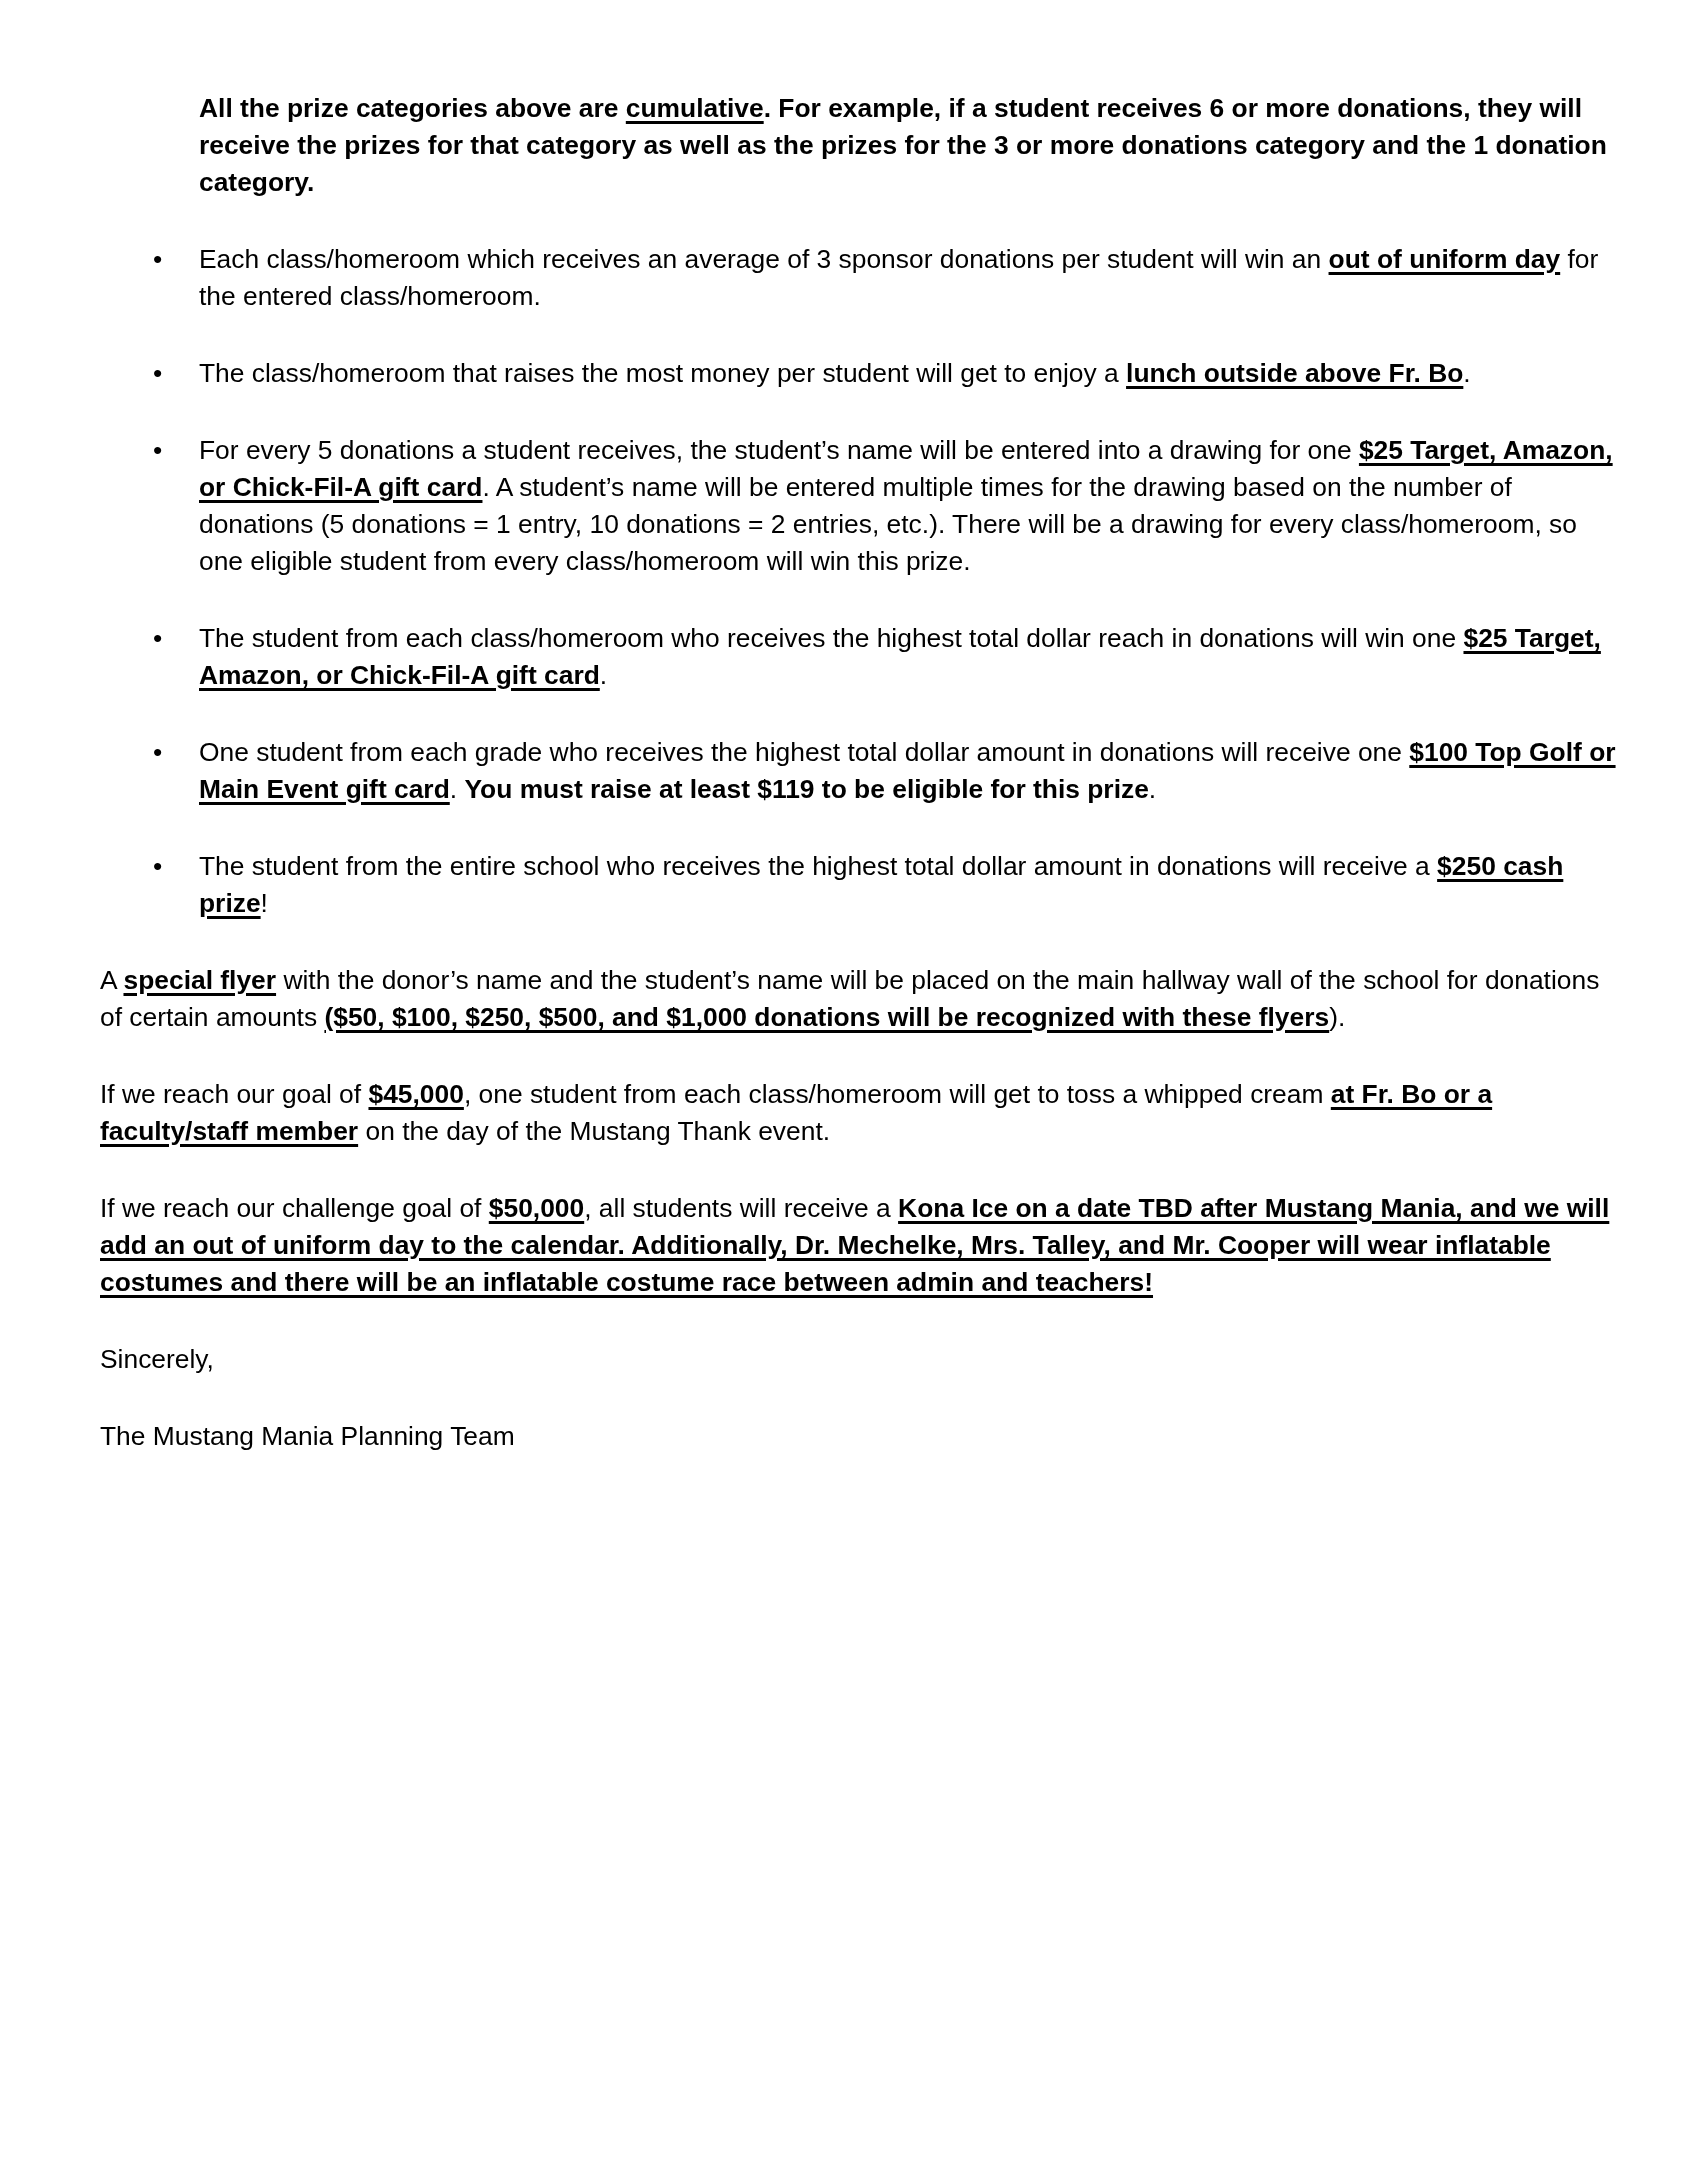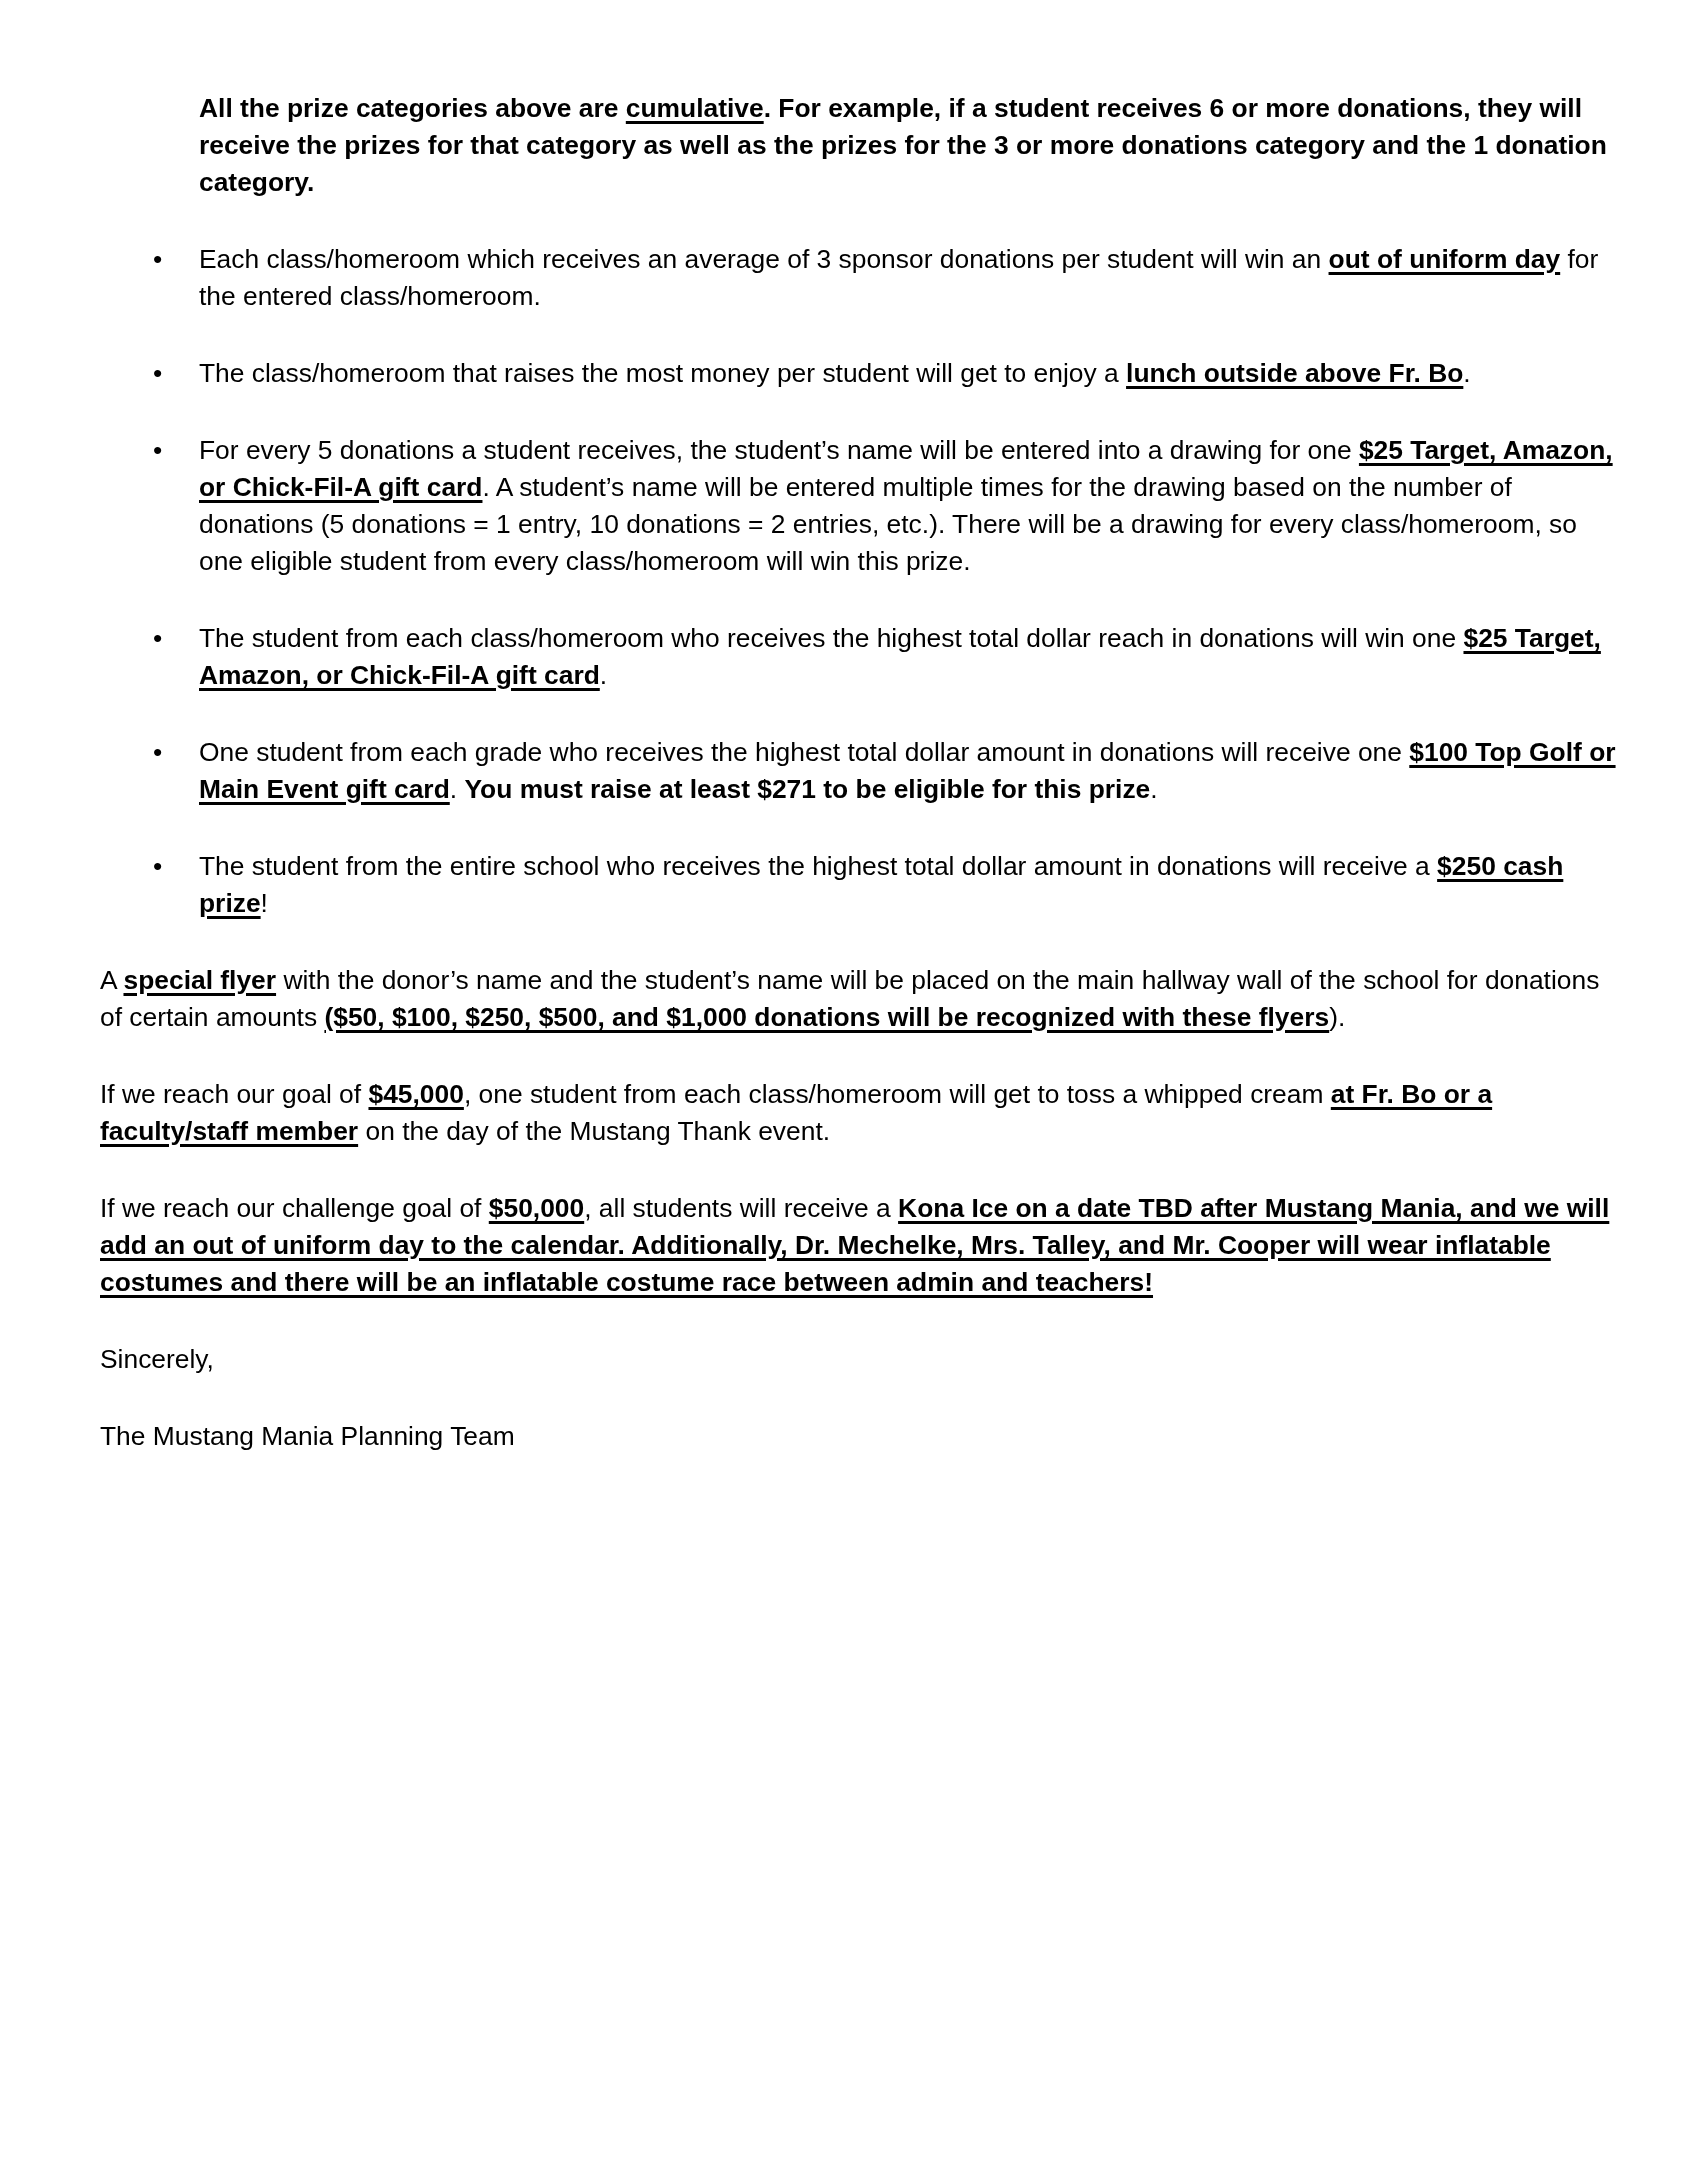--- a/index.html
+++ b/index.html
@@ -68,21 +68,21 @@
     <li>
       <span class="bullet">•</span>
       <span><span>For every 5 donations a student receives, the student’s name will be entered into a drawing for one </span><span class="b u">$25 Target, Amazon, or Chick-Fil-A gift card</span><span>. A student’s name will be entered multiple times for the drawing based on the number of donations (5 donations = 1 entry, 10 donations = 2 entries, etc.). There will be a drawing for every class/homeroom, so one eligible student from every class/homeroom will win this prize.</span></span>
     </li>
     <li>
       <span class="bullet">•</span>
       <span><span>The student from each class/homeroom who receives the highest total dollar reach in donations will win one </span><span class="b u">$25 Target, Amazon, or Chick-Fil-A gift card</span><span>.</span></span>
     </li>
     <li>
       <span class="bullet">•</span>
-      <span><span>One student from each grade who receives the highest total dollar amount in donations will receive one </span><span class="b u">$100 Top Golf or Main Event gift card</span><span>. </span><span class="b">You must raise at least $271 to be eligible for this prize</span><span>.</span></span>
+      <span><span>One student from each grade who receives the highest total dollar amount in donations will receive one </span><span class="b u">$100 Top Golf or Main Event gift card</span><span>. </span><span class="b">You must raise at least $119 to be eligible for this prize</span><span>.</span></span>
     </li>
     <li>
       <span class="bullet">•</span>
       <span><span>The student from the entire school who receives the highest total dollar amount in donations will receive a </span><span class="b u">$250 cash prize</span><span>!</span></span>
     </li>
   </ul>
 
   <p class="block"><span>A </span><span class="b u">special flyer</span><span> with the donor’s name and the student’s name will be placed on the main hallway wall of the school for donations of certain amounts </span><span class="b u">($50, $100, $250, $500, and $1,000 donations will be recognized with these flyers</span><span>).</span></p>
 
   <p class="block"><span>If we reach our goal of </span><span class="b u">$45,000</span><span>, one student from each class/homeroom will get to toss a whipped cream </span><span class="b u">at Fr. Bo or a faculty/staff member</span><span> on the day of the Mustang Thank event.</span></p>

